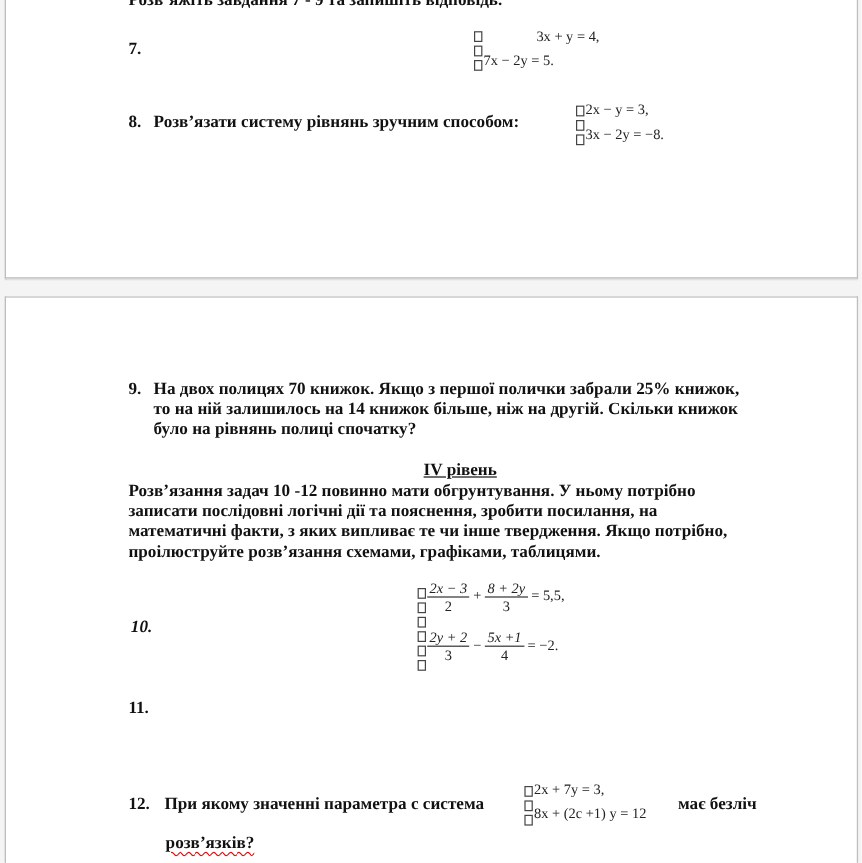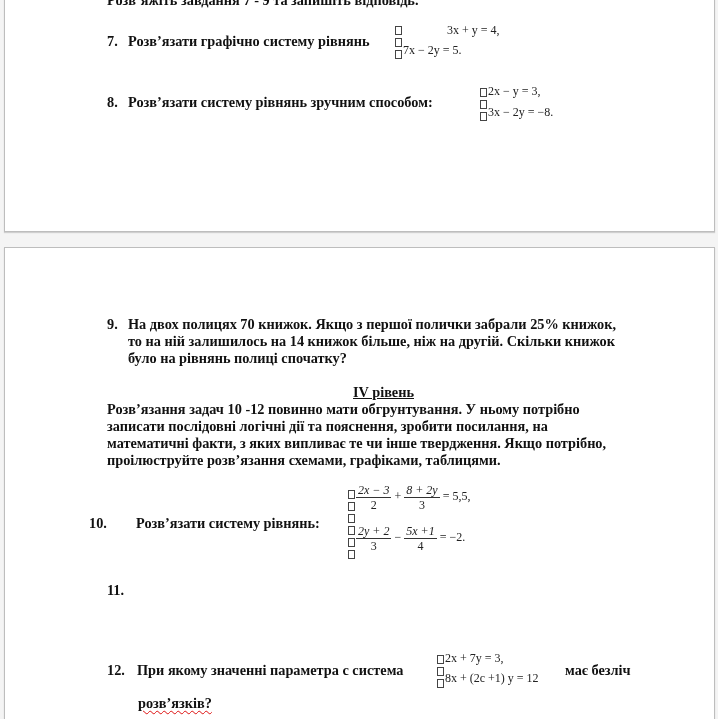--- a/index.html
+++ b/index.html
@@ -29,21 +29,20 @@
     .center-title { position:absolute; font-weight:bold; font-size:14.3px; text-decoration:underline; }
     .spell { text-decoration: underline wavy #d11; text-decoration-thickness:1px; text-underline-offset:2px; }
   </style>
 </head>
 <body>
 
 <div class="page" id="page1">
   <div class="t" style="left:102px; top:-6px;">Розв’яжіть завдання 7 - 9 та запишіть відповідь.</div>
 
   <div class="num" style="left:102px; top:35px;">7.</div>
-  <div class="t" style="left:123px; top:35px;">Розв’язати графічно систему рівнянь</div>
   <div class="boxcol" style="left:390px; top:28px;">
     <span class="box"></span>
       <span class="box"></span>
       <span class="box"></span>
   </div>
   <div class="m" style="left:398px; top:26px;padding-left:44px;">3x + y = 4,</div>
   <div class="m" style="left:398px; top:46px;">7x − 2y = 5.</div>
 
   <div class="num" style="left:102px; top:96px;">8.</div>
   <div class="t" style="left:123px; top:96px;">Розв’язати систему рівнянь зручним способом:</div>
@@ -62,22 +61,21 @@
   <div class="t" style="left:123px; top:68px;">На двох полицях 70 книжок. Якщо з першої полички забрали 25% книжок,</div>
   <div class="t" style="left:123px; top:85px;">то на ній залишилось на 14 книжок більше, ніж на другій. Скільки книжок</div>
   <div class="t" style="left:123px; top:102px;">було на рівнянь полиці спочатку?</div>
 
   <div class="center-title" style="left:348px; top:136px;">IV рівень</div>
   <div class="t" style="left:102px; top:153px;">Розв’язання задач 10 -12 повинно мати обгрунтування. У ньому потрібно</div>
   <div class="t" style="left:102px; top:170px;">записати послідовні логічні дії та пояснення, зробити посилання, на</div>
   <div class="t" style="left:102px; top:187px;">математичні факти, з яких випливає те чи інше твердження. Якщо потрібно,</div>
   <div class="t" style="left:102px; top:204px;">проілюструйте розв’язання схемами, графіками, таблицями.</div>
 
-  <div class="num" style="left:84px; top:267px;">10.</div>
-  <div class="t" style="left:131px; top:267px;">Розв’язати систему рівнянь:</div>
+  <div class="num" style="left:104px; top:267px;font-style:italic;">10.</div>
   <div class="boxcol" style="left:343px; top:242px;">
     <span class="box"></span>
       <span class="box"></span>
       <span class="box"></span>
       <span class="box"></span>
       <span class="box"></span>
       <span class="box"></span>
   </div>
   <div class="m" style="left:351px; top:235px;">
     <span class="frac"><i class="nu">2x − 3</i><span class="de">2</span></span>

